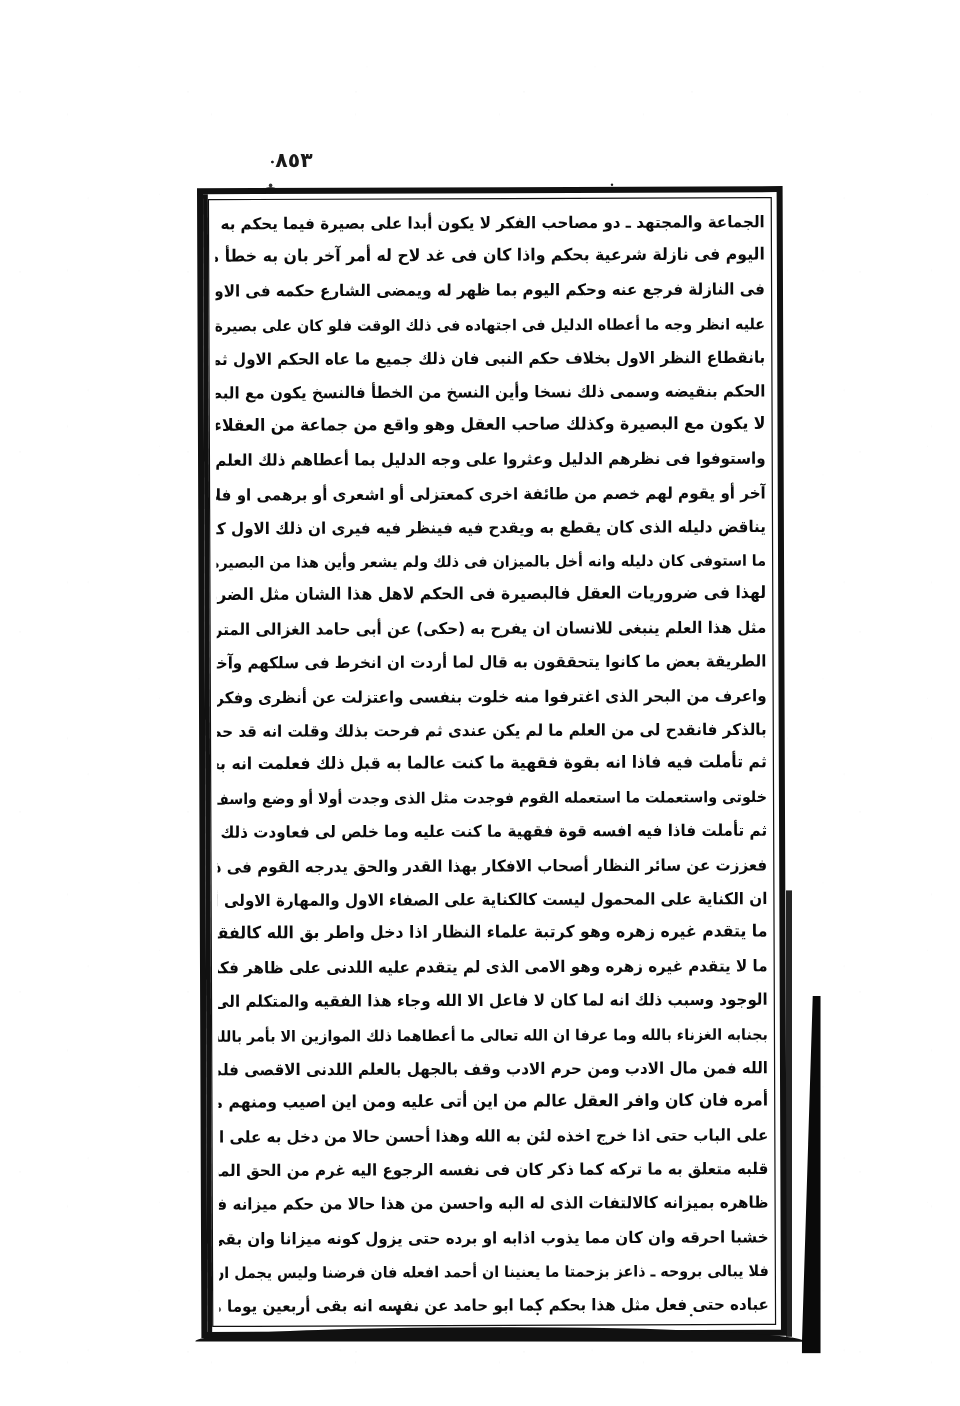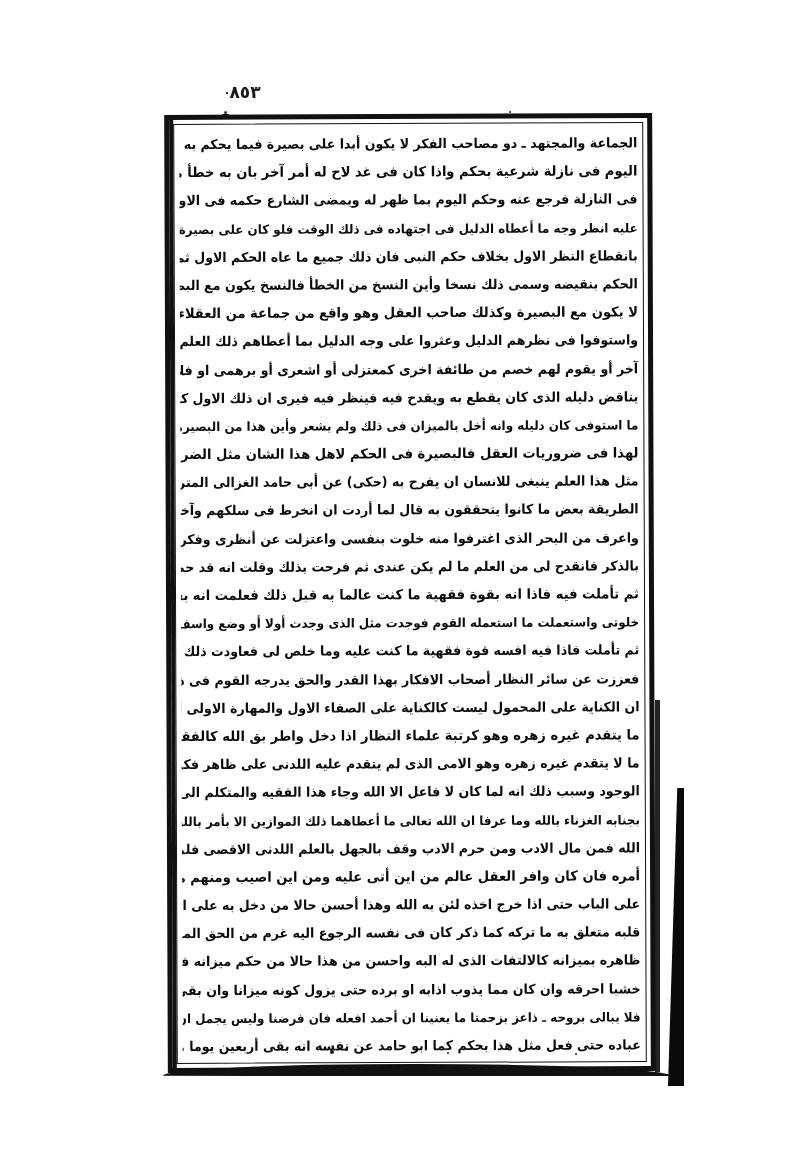--- a/index.html
+++ b/index.html
@@ -14,20 +14,21 @@
     position: relative;
     overflow: hidden;
     font-family: "DejaVu Sans", sans-serif;
   }
 
   
   #scan-sheet {
     position: absolute;
     inset: 0;
     background: #ffffff;
+    margin-top: 42px;
   }
 
   
   #paper-noise {
     position: absolute;
     inset: 0;
     pointer-events: none;
     opacity: .5;
     background-image:
       radial-gradient(circle at 12% 23%, rgba(0,0,0,.07) 0 .6px, transparent .7px),

